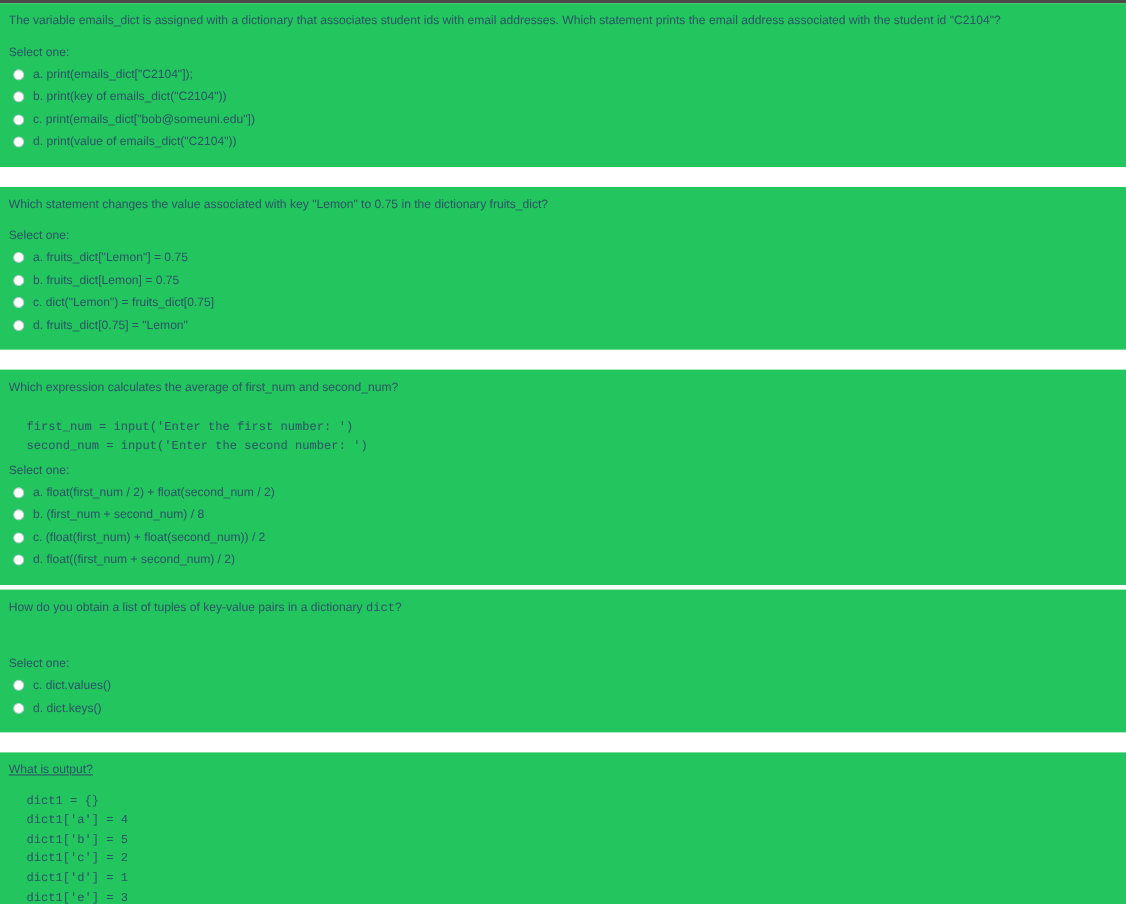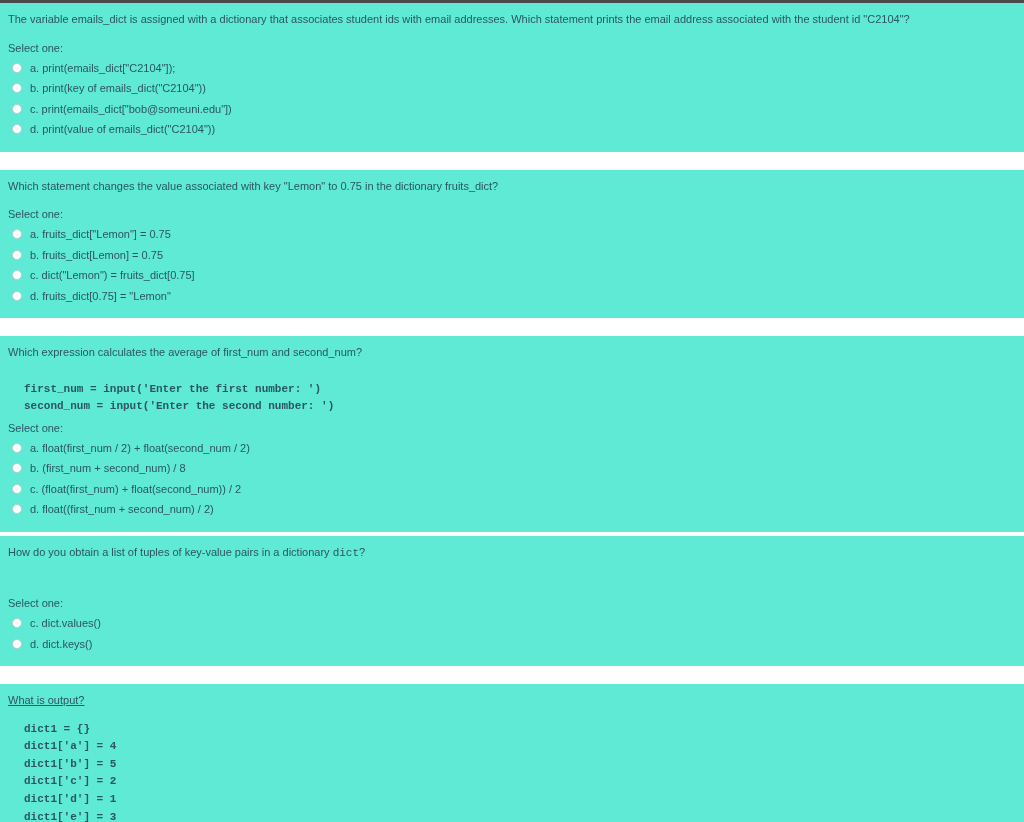--- a/index.html
+++ b/index.html
@@ -9,21 +9,21 @@
     font-family: Arial, Helvetica, sans-serif;
     font-size: 11px;
     color: #2c5566;
     background: #ffffff;
   }
   .topline {
     height: 3px;
     background: #4a4a4a;
   }
   .qblock {
-    background: #5eead4;
+    background: #22c55e;
     padding: 8px 4px 12px 8px;
   }
   .gap {
     height: 18px;
     background: #ffffff;
   }
   .qtext {
     margin: 0 0 14px 0;
     line-height: 1.5;
   }
@@ -48,21 +48,20 @@
     margin: 0 8px 0 4px;
     flex: 0 0 auto;
     cursor: pointer;
   }
   .codeblock {
     font-family: "Courier New", Courier, monospace;
     font-size: 11px;
     white-space: pre;
     margin: 6px 0 6px 16px;
     line-height: 1.6;
-    font-weight: bold;
   }
   .mono-inline {
     font-family: "Courier New", Courier, monospace;
   }
 </style>
 </head>
 <body>
 
 <div class="topline"></div>
 

